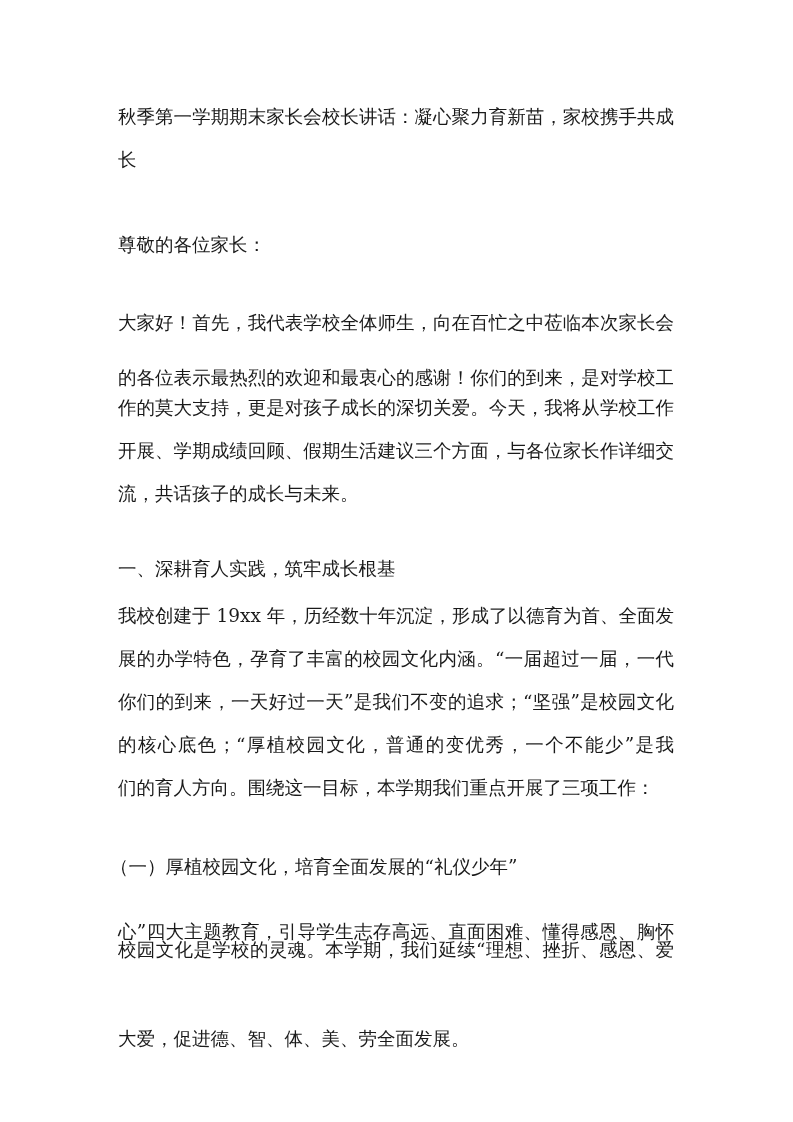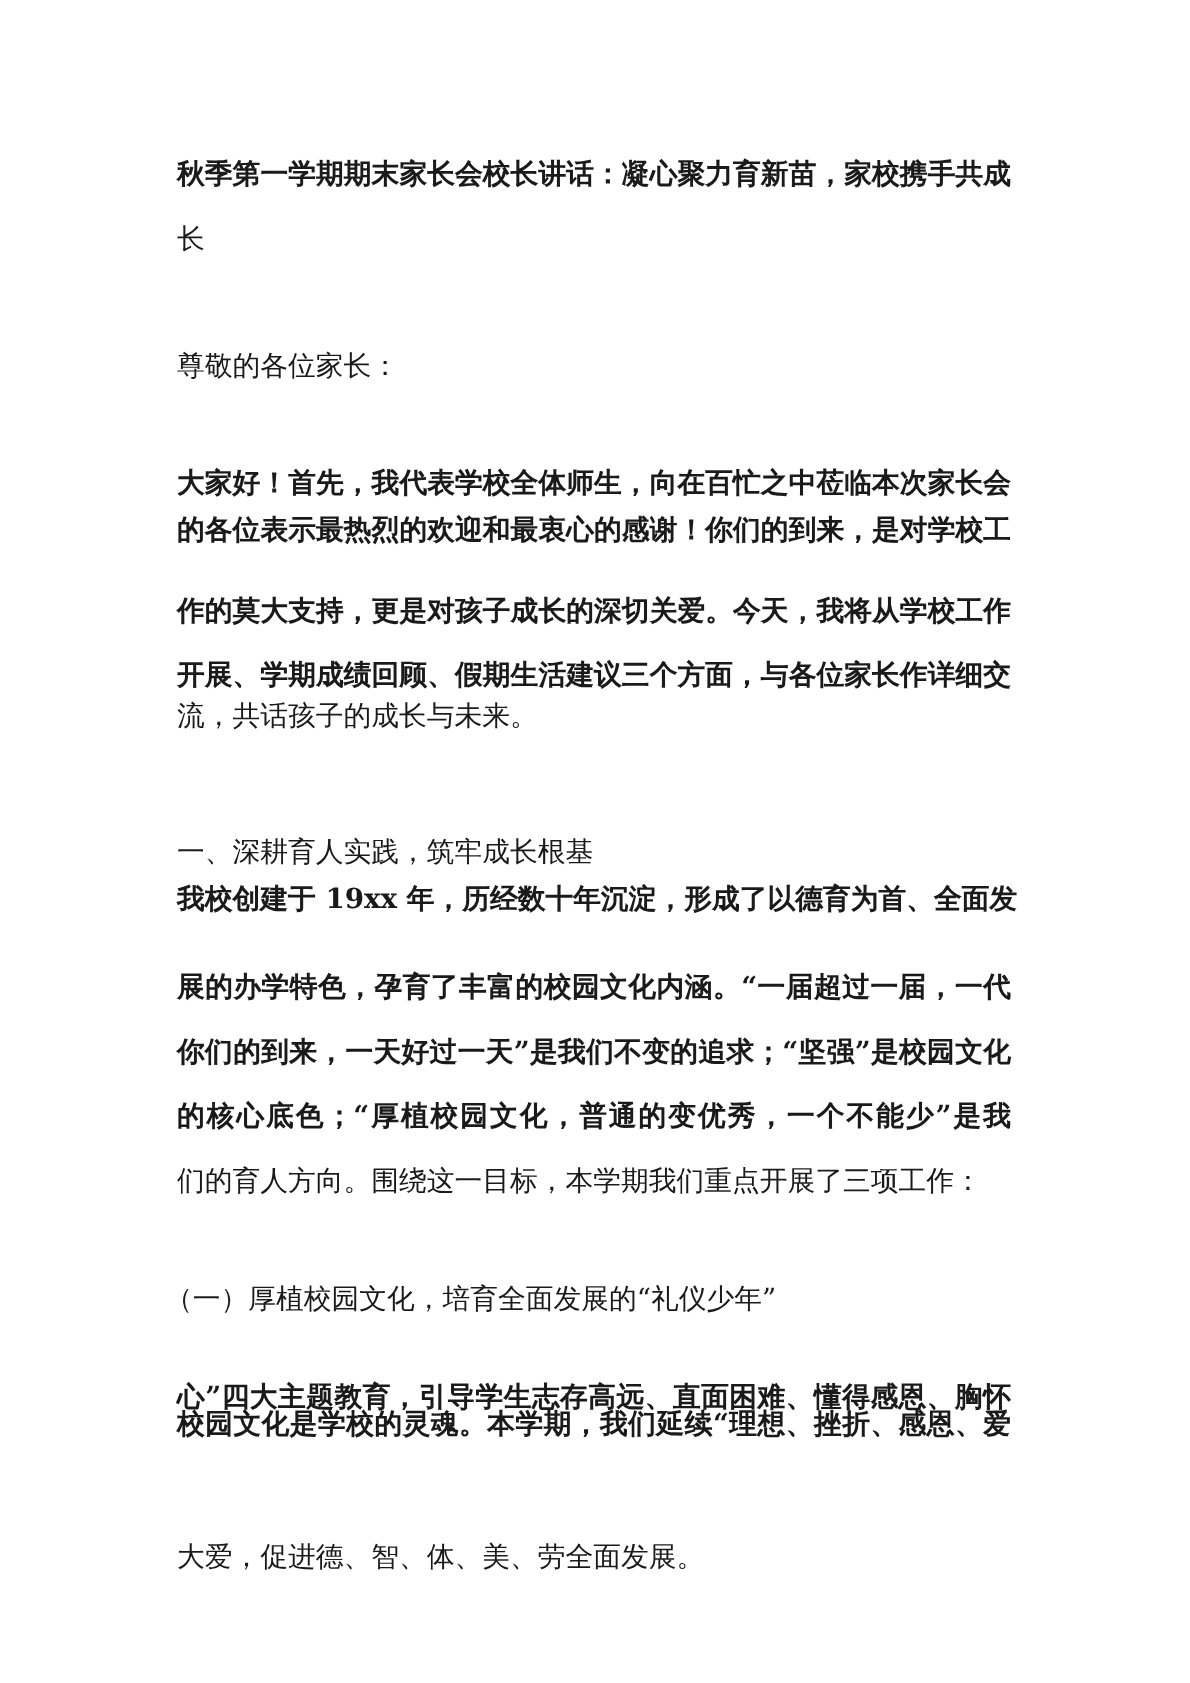--- a/index.html
+++ b/index.html
@@ -7,39 +7,39 @@
   .page {
     position: absolute; left: 118px; top: 0; width: 560px;
     font-family: "DejaVu Serif", "Liberation Serif", serif;
     color: #1a1a1a;
     font-size: 18.5px;
   }
   .line {
     position: absolute; left: 0; white-space: nowrap;
     height: 24px; line-height: 24px;
   }
-  .justify { width: 556px; text-align: justify; text-align-last: justify; font-weight: bold; }
+  .justify { width: 556px; text-align: justify; text-align-last: justify; }
 </style>
 </head>
 <body>
 
 <div class="page">
   <div class="line justify" style="top:105px">秋季第一学期期末家长会校长讲话：凝心聚力育新苗，家校携手共成</div>
   <div class="line" style="top:148px">长</div>
 
   <div class="line" style="top:233px">尊敬的各位家长：</div>
 
   <div class="line justify" style="top:311px">大家好！首先，我代表学校全体师生，向在百忙之中莅临本次家长会</div>
-  <div class="line justify" style="top:342px">的各位表示最热烈的欢迎和最衷心的感谢！你们的到来，是对学校工</div>
+  <div class="line justify" style="top:366px">的各位表示最热烈的欢迎和最衷心的感谢！你们的到来，是对学校工</div>
   <div class="line justify" style="top:396px">作的莫大支持，更是对孩子成长的深切关爱。今天，我将从学校工作</div>
   <div class="line justify" style="top:439px">开展、学期成绩回顾、假期生活建议三个方面，与各位家长作详细交</div>
-  <div class="line" style="top:466px">流，共话孩子的成长与未来。</div>
+  <div class="line" style="top:482px">流，共话孩子的成长与未来。</div>
 
   <div class="line" style="top:557px">一、深耕育人实践，筑牢成长根基</div>
-  <div class="line justify" style="top:588px">我校创建于 19xx 年，历经数十年沉淀，形成了以德育为首、全面发</div>
+  <div class="line justify" style="top:604px">我校创建于 19xx 年，历经数十年沉淀，形成了以德育为首、全面发</div>
   <div class="line justify" style="top:647px">展的办学特色，孕育了丰富的校园文化内涵。“一届超过一届，一代</div>
   <div class="line justify" style="top:690px">你们的到来，一天好过一天”是我们不变的追求；“坚强”是校园文化</div>
   <div class="line justify" style="top:733px">的核心底色；“厚植校园文化，普通的变优秀，一个不能少”是我</div>
   <div class="line" style="top:776px">们的育人方向。围绕这一目标，本学期我们重点开展了三项工作：</div>
 
   <div class="line" style="top:855px; left:-8px">（一）厚植校园文化，培育全面发展的“礼仪少年”</div>
   <div class="line justify" style="top:938px">校园文化是学校的灵魂。本学期，我们延续“理想、挫折、感恩、爱</div>
   <div class="line justify" style="top:920px">心”四大主题教育，引导学生志存高远、直面困难、懂得感恩、胸怀</div>
   <div class="line" style="top:1027px">大爱，促进德、智、体、美、劳全面发展。</div>
 </div>

